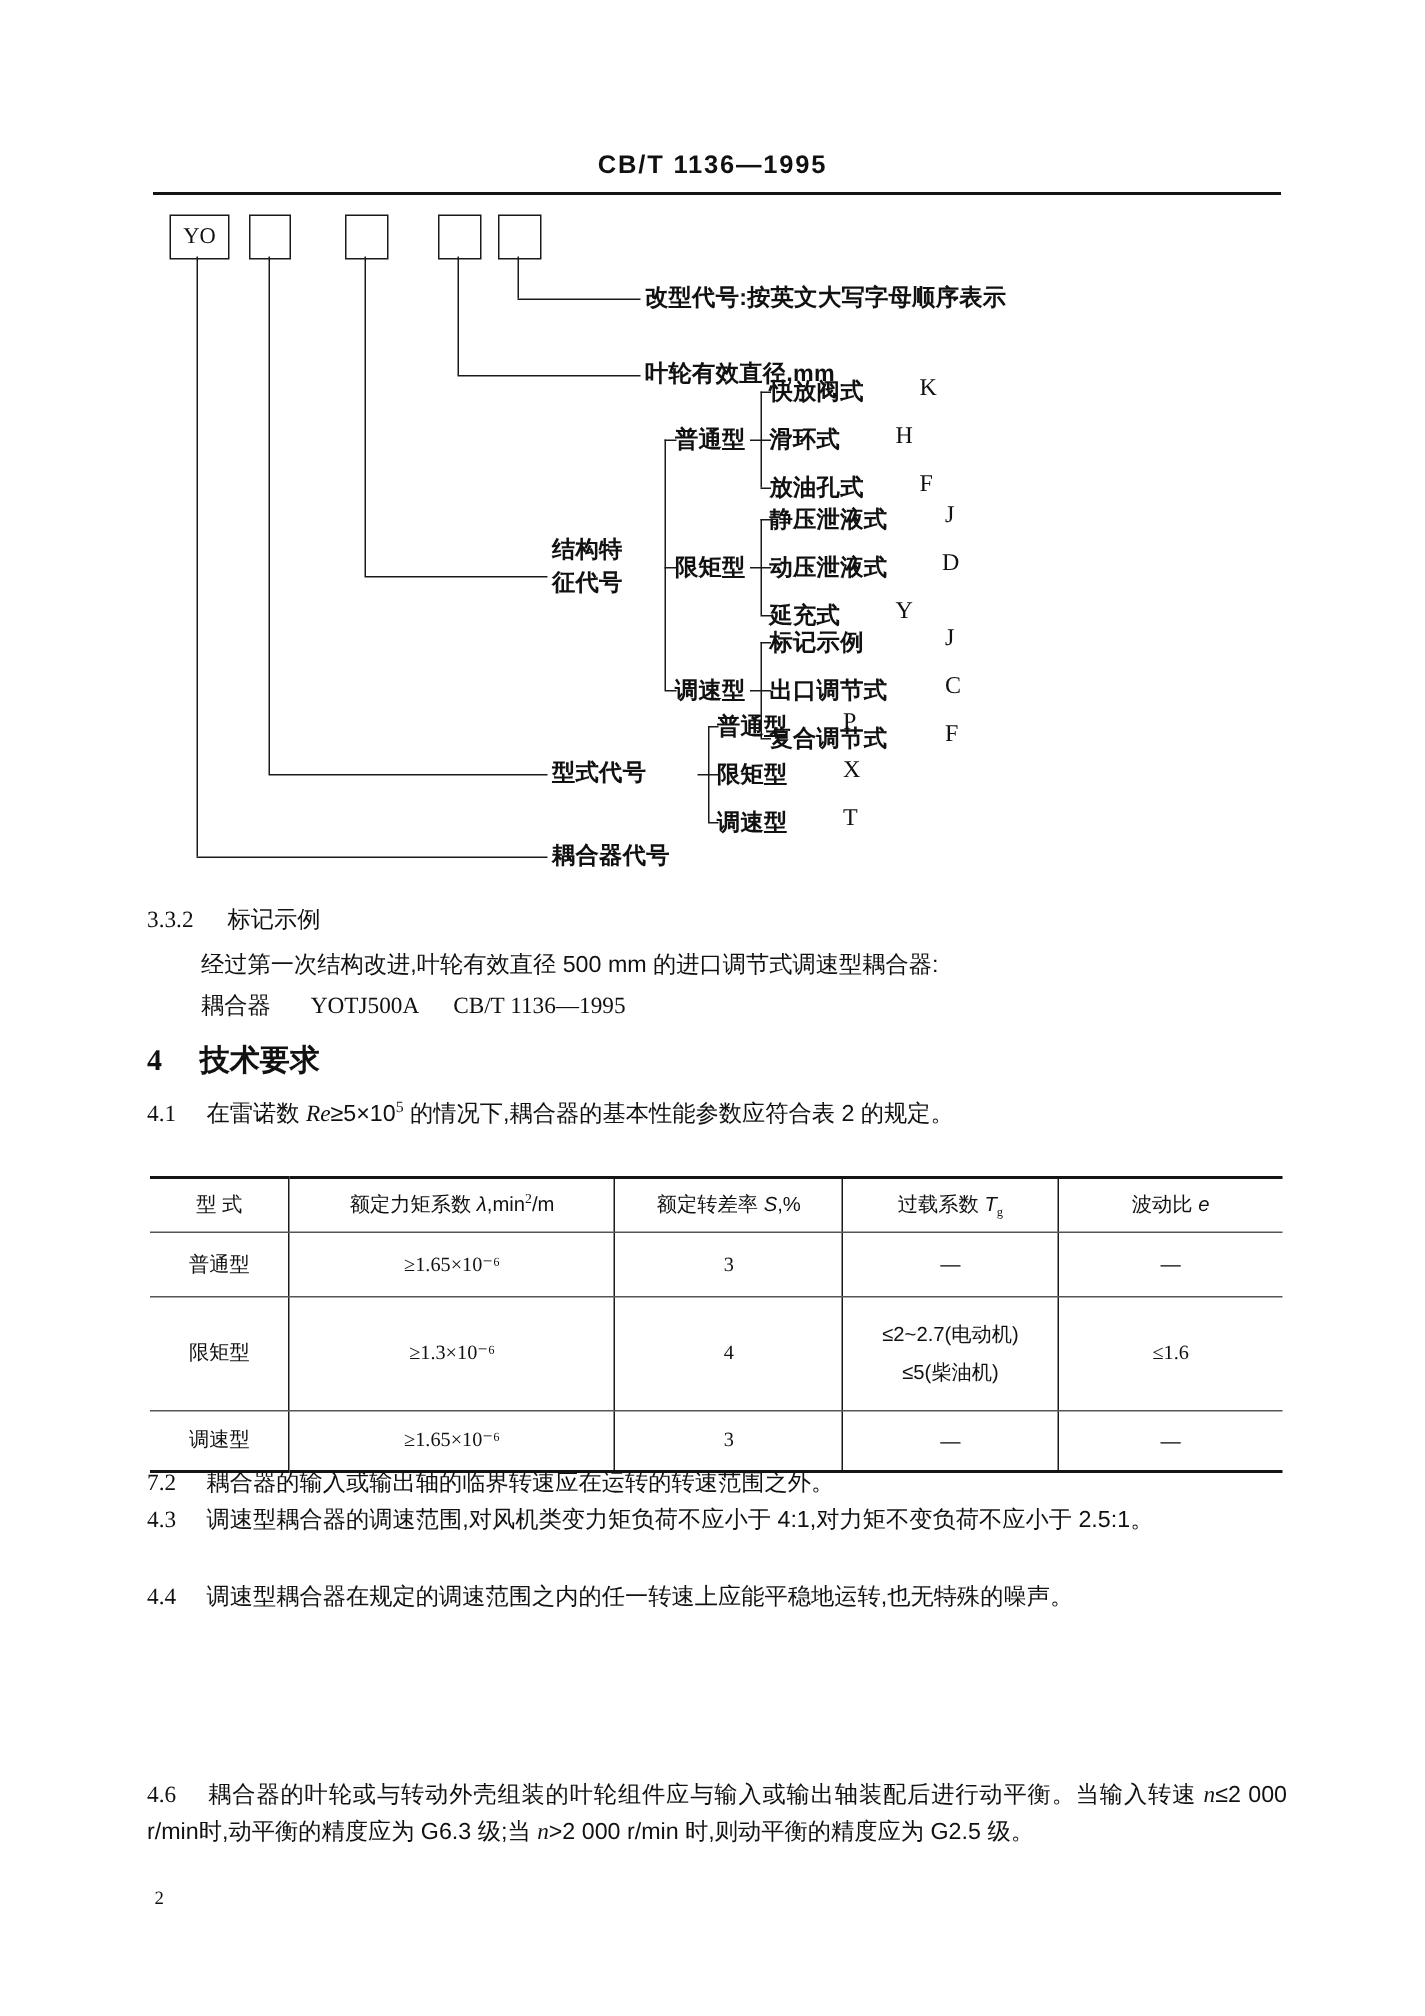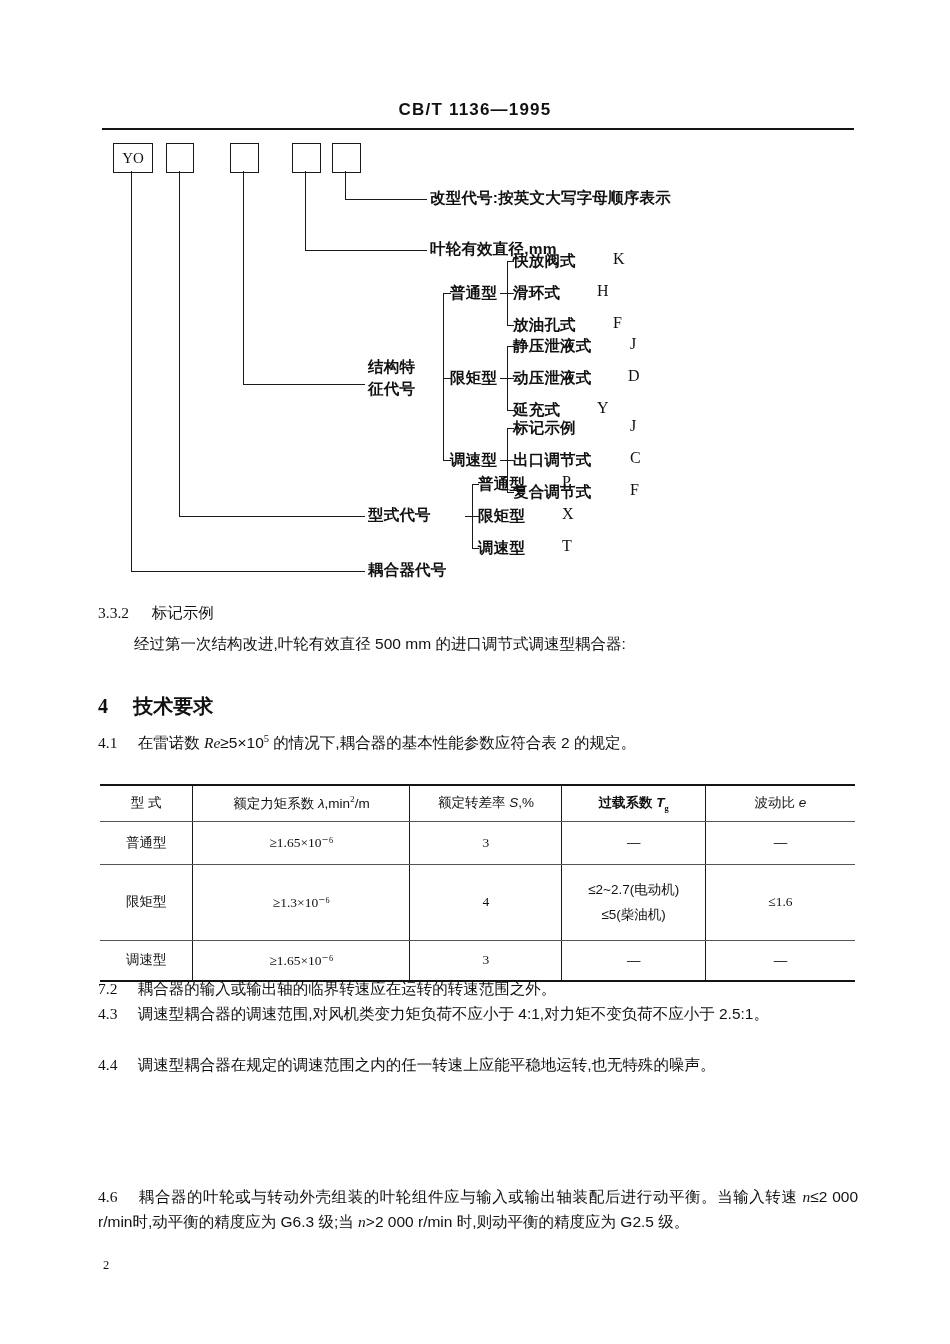--- a/index.html
+++ b/index.html
@@ -71,21 +71,21 @@
     font-family:"Liberation Sans","DejaVu Sans",sans-serif;font-size:13.5px;}
   table td,table th{
     border-left:1px solid #1a1a1a;border-right:1px solid #1a1a1a;
     border-top:1px solid #555;border-bottom:1px solid #555;
     text-align:center;font-weight:normal;padding:0;vertical-align:middle;
   }
   table tr:first-child th{border-top:2.2px solid #141414;}
   table tr:last-child td{border-bottom:2.2px solid #141414;}
   table td:first-child,table th:first-child{border-left:none;}
   table td:last-child,table th:last-child{border-right:none;}
-  .c0{width:93px;}.c1{width:217px;}.c2{width:152px;}.c3{width:143px;font-weight:bold;}.c4{width:150px;margin-left:28px;}
+  .c0{width:93px;}.c1{width:217px;}.c2{width:152px;}.c3{width:143px;}.c4{width:150px;margin-left:28px;}
   .rowh{height:36px;}
   .rowA{height:43px;}
   .rowB{height:76px;}
   .rowC{height:41px;}
   .mono-n{font-family:"Liberation Serif","DejaVu Serif",serif;}
 
   .pageno{
     position:absolute;left:103px;top:1258px;font-size:12.5px;
     font-family:"Liberation Serif","DejaVu Serif",serif;
   }
@@ -196,20 +196,27 @@
   </div>
 
   <div class="sec" style="left:98px;top:603px;">
     <span class="num">3.3.2</span>
     <span style="display:inline-block;width:14px;"></span>
     <span>标记示例</span>
   </div>
 
   <div class="para" style="left:134px;top:631px;width:720px;">经过第一次结构改进,叶轮有效直径 500 mm 的进口调节式调速型耦合器:</div>
 
+  <div class="para" style="left:134px;top:658px;width:720px;">
+    <span>耦合器</span>
+    <span style="display:inline-block;width:18px;"></span>
+    <span class="rm">YOTJ500A</span>
+    <span style="display:inline-block;width:14px;"></span>
+    <span class="rm">CB/T 1136—1995</span>
+  </div>
 
   <div class="sec bold" style="left:98px;top:693px;font-size:20px;">
     <span class="num">4</span>
     <span style="display:inline-block;width:14px;"></span>
     <span>技术要求</span>
   </div>
 
   <div class="para" style="left:98px;top:726px;width:760px;">
     <span class="num">4.1</span>
     <span style="display:inline-block;width:16px;"></span>在雷诺数 <i>Re</i>≥5×10<sup class="rm">5</sup> 的情况下,耦合器的基本性能参数应符合表 2 的规定。

